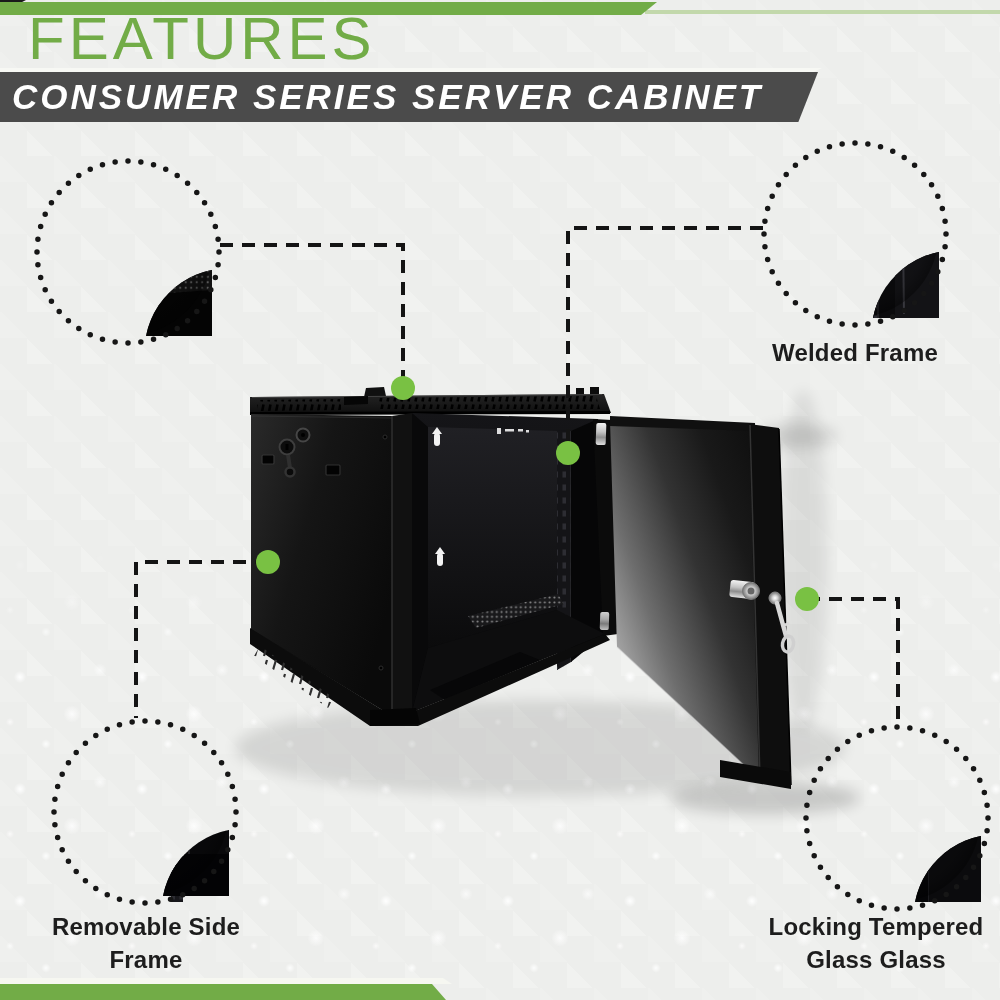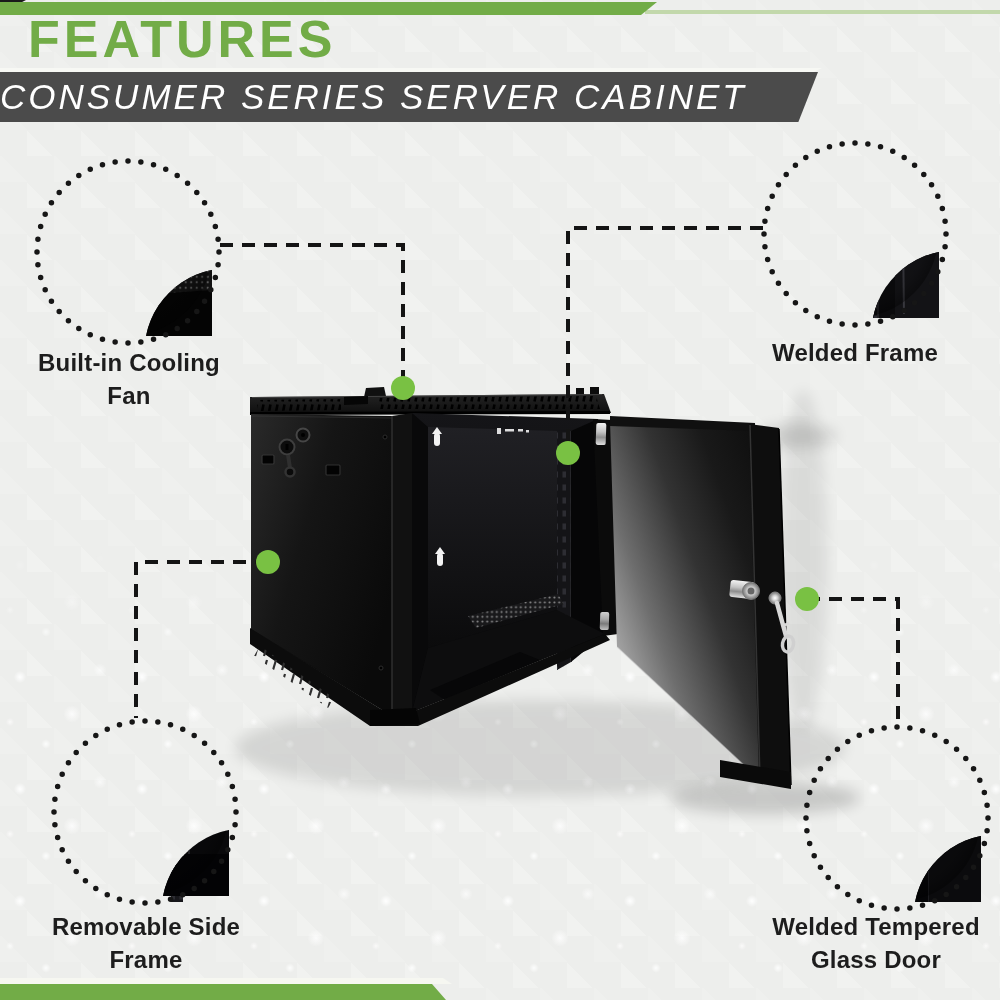--- a/index.html
+++ b/index.html
@@ -40,33 +40,33 @@
             mask-image:linear-gradient(to bottom, transparent, #000 130px);
   }
   
   .top-notch{position:absolute;left:0;top:0;width:26px;height:6px;background:#1a1a1a;z-index:2;
     clip-path:polygon(0 0,100% 0,55% 100%,0 100%);}
   .topbar{position:absolute;left:0;top:2px;width:660px;height:13px;background:var(--accent-green);z-index:2;
     clip-path:polygon(0 0,657px 0,641px 100%,0 100%);}
   .topbar-thin{position:absolute;left:645px;right:0;top:10px;height:3.5px;background:var(--thin-line-green);z-index:1;}
   .page-title{
     position:absolute;left:28px;top:13px;z-index:2;
-    font-size:52px;font-weight:700;line-height:52px;letter-spacing:4px;
+    font-size:60px;font-weight:400;line-height:52px;letter-spacing:4px;
     color:var(--accent-green);
   }
   .banner-highlight{position:absolute;left:0;top:68px;width:822px;height:4px;background:#f7f8f4;z-index:1;
     clip-path:polygon(0 0,100% 0,99% 100%,0 100%);}
   .banner{
     position:absolute;left:0;top:72px;width:818px;height:50px;background:var(--banner-gray);z-index:2;
     clip-path:polygon(0 0,100% 0,97.6% 100%,0 100%);
   }
   .banner span{
     display:block;line-height:50px;
-    font-size:35px;font-style:italic;font-weight:400;letter-spacing:3px;
-    color:#ffffff;white-space:nowrap;
+    font-size:35px;font-style:italic;font-weight:700;letter-spacing:3px;
+    color:#ffffff;white-space:nowrap;margin-left:12px;
   }
   
   .callout{position:absolute;width:200px;height:200px;z-index:3;}
   .callout svg{display:block;}
   .feature-label{
     position:absolute;z-index:3;text-align:center;
     font-size:24px;font-weight:800;line-height:33px;letter-spacing:.2px;
     color:var(--label-text);
   }
   .lbl-tl{left:18px;top:346px;width:222px;}
@@ -372,21 +372,20 @@
         <rect x="-15.5" y="-26" width="3" height="8" fill="#2b2b2b" transform="rotate(15 -14 -22)"></rect>
         <ellipse cx="-7" cy="-1" rx="6" ry="8.5" fill="none" stroke="#c9c9c9" stroke-width="3.2" transform="rotate(12 -7 -1)"></ellipse>
         <line x1="-5" y1="7" x2="-2" y2="22" stroke="#c2c2c2" stroke-width="4" stroke-linecap="round"></line>
         <line x1="-3.5" y1="16" x2="2" y2="14" stroke="#c2c2c2" stroke-width="2.5"></line>
         <circle cx="0" cy="0" r="83.5" fill="url(#vig)"></circle>
       </g>
       <circle class="ring" cx="100" cy="100" r="91" pathLength="44"></circle>
     </svg>
   </figure>
 
-  <div class="feature-label lbl-tl">Built-in Cooling Fan</div>
   <div class="feature-label lbl-tr">Welded Frame</div>
   <div class="feature-label lbl-bl">Removable Side Frame</div>
-  <div class="feature-label lbl-br">Welded Tempered Glass Door</div>
+  <div class="feature-label lbl-br">Locking Tempered Glass Glass</div>
 
   <div class="bottombar-highlight"></div>
   <div class="bottombar"></div>
 
 </div>
 
 </body></html>

